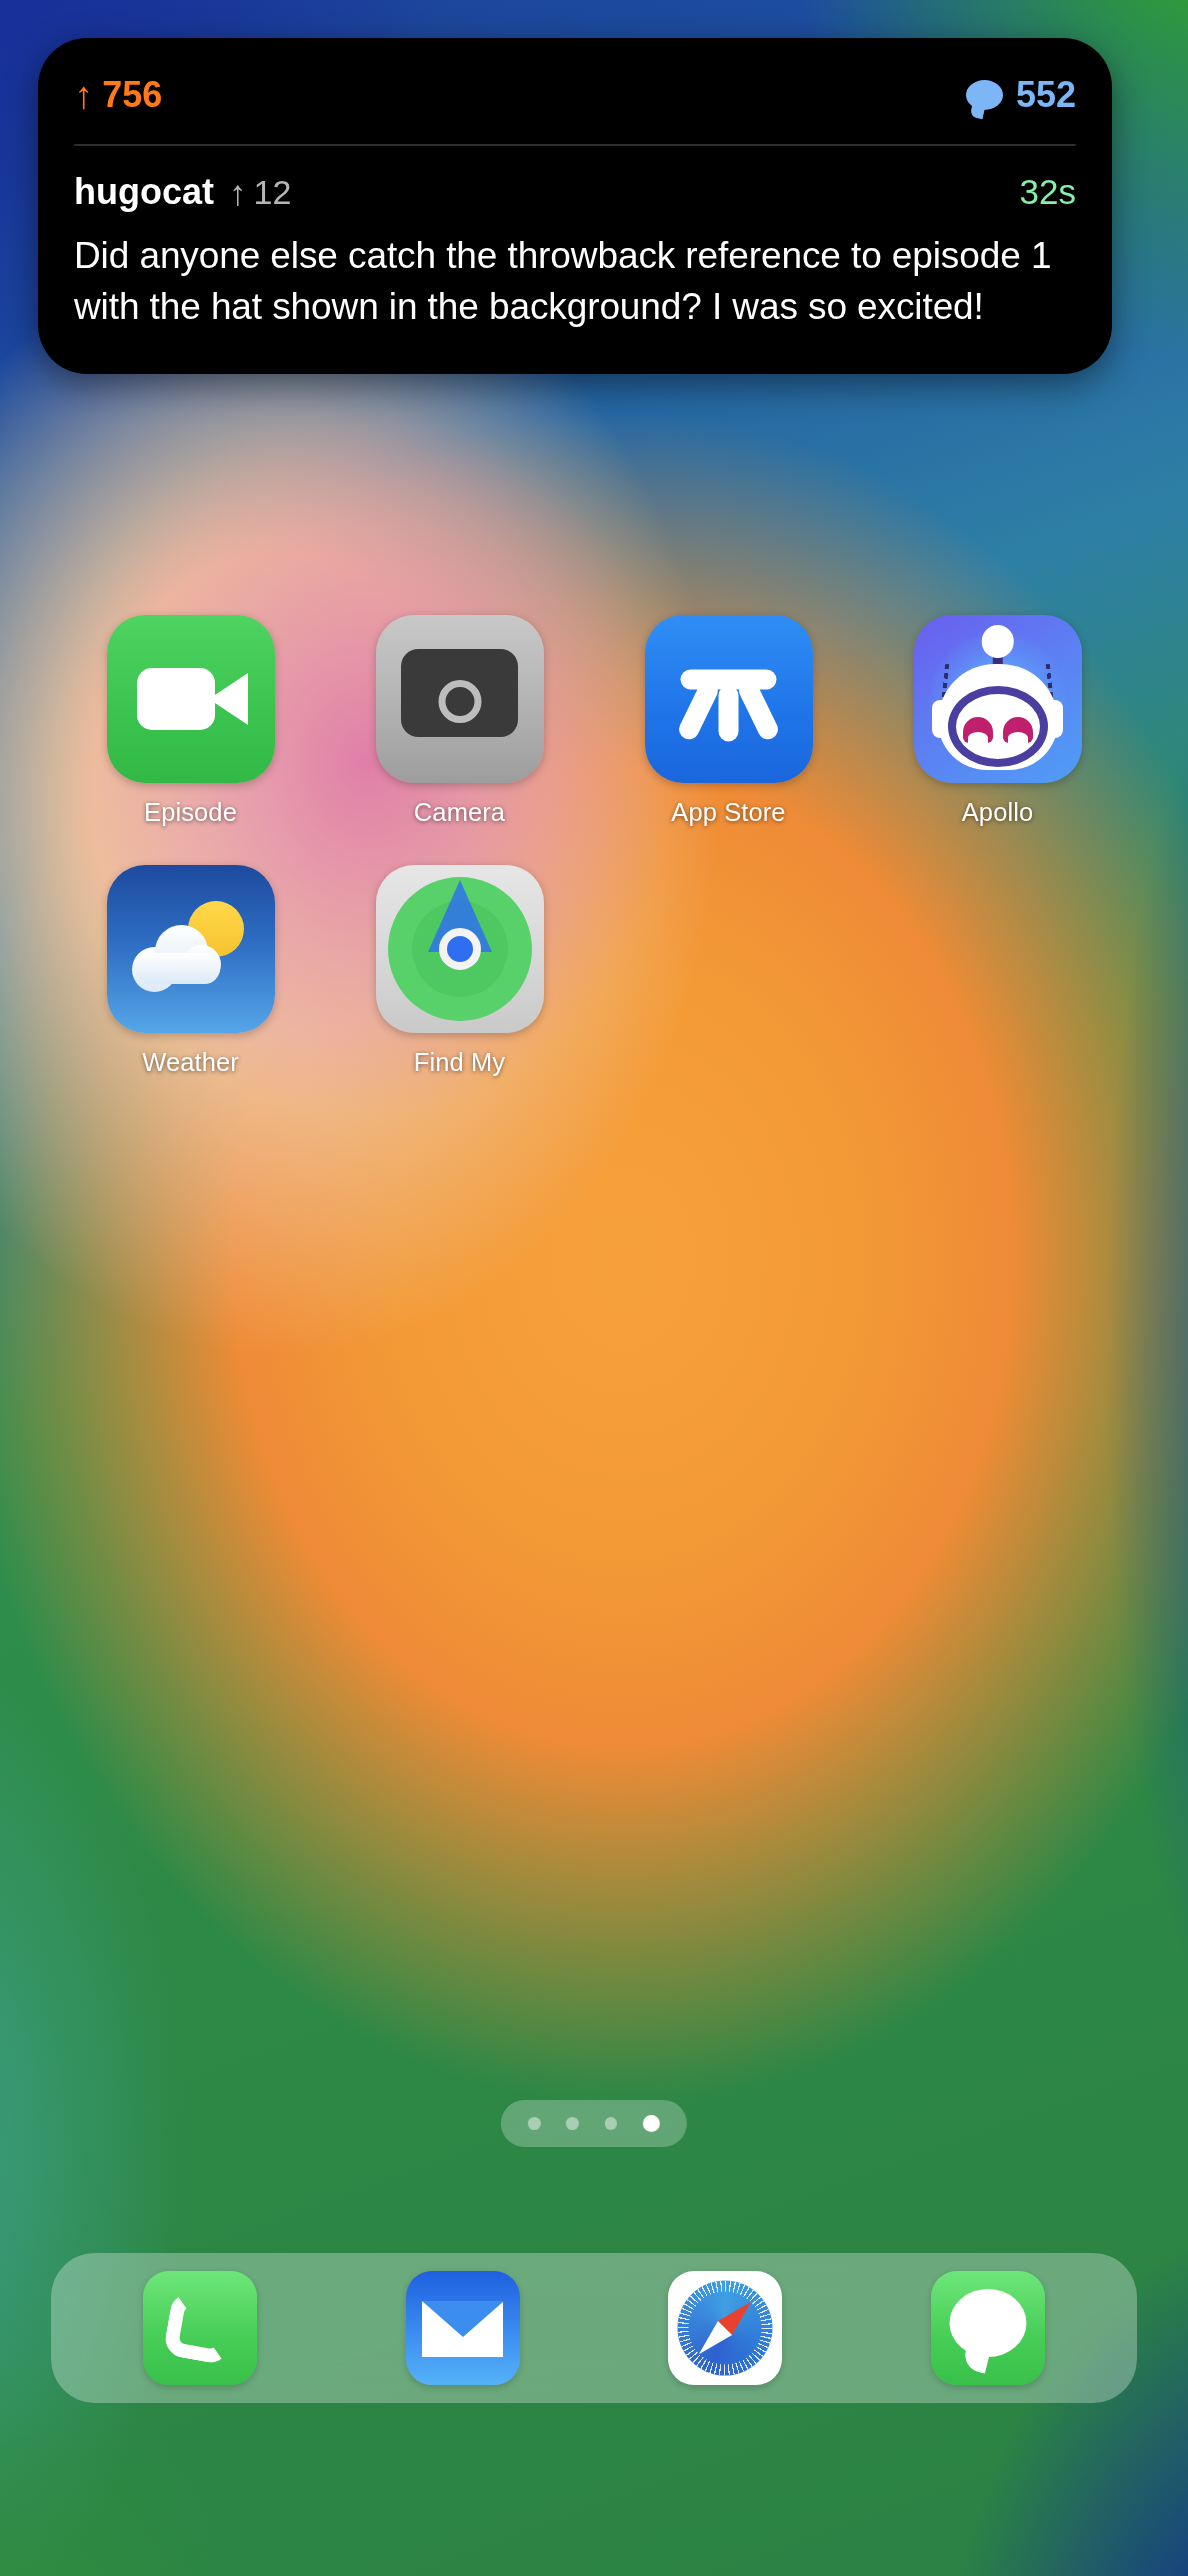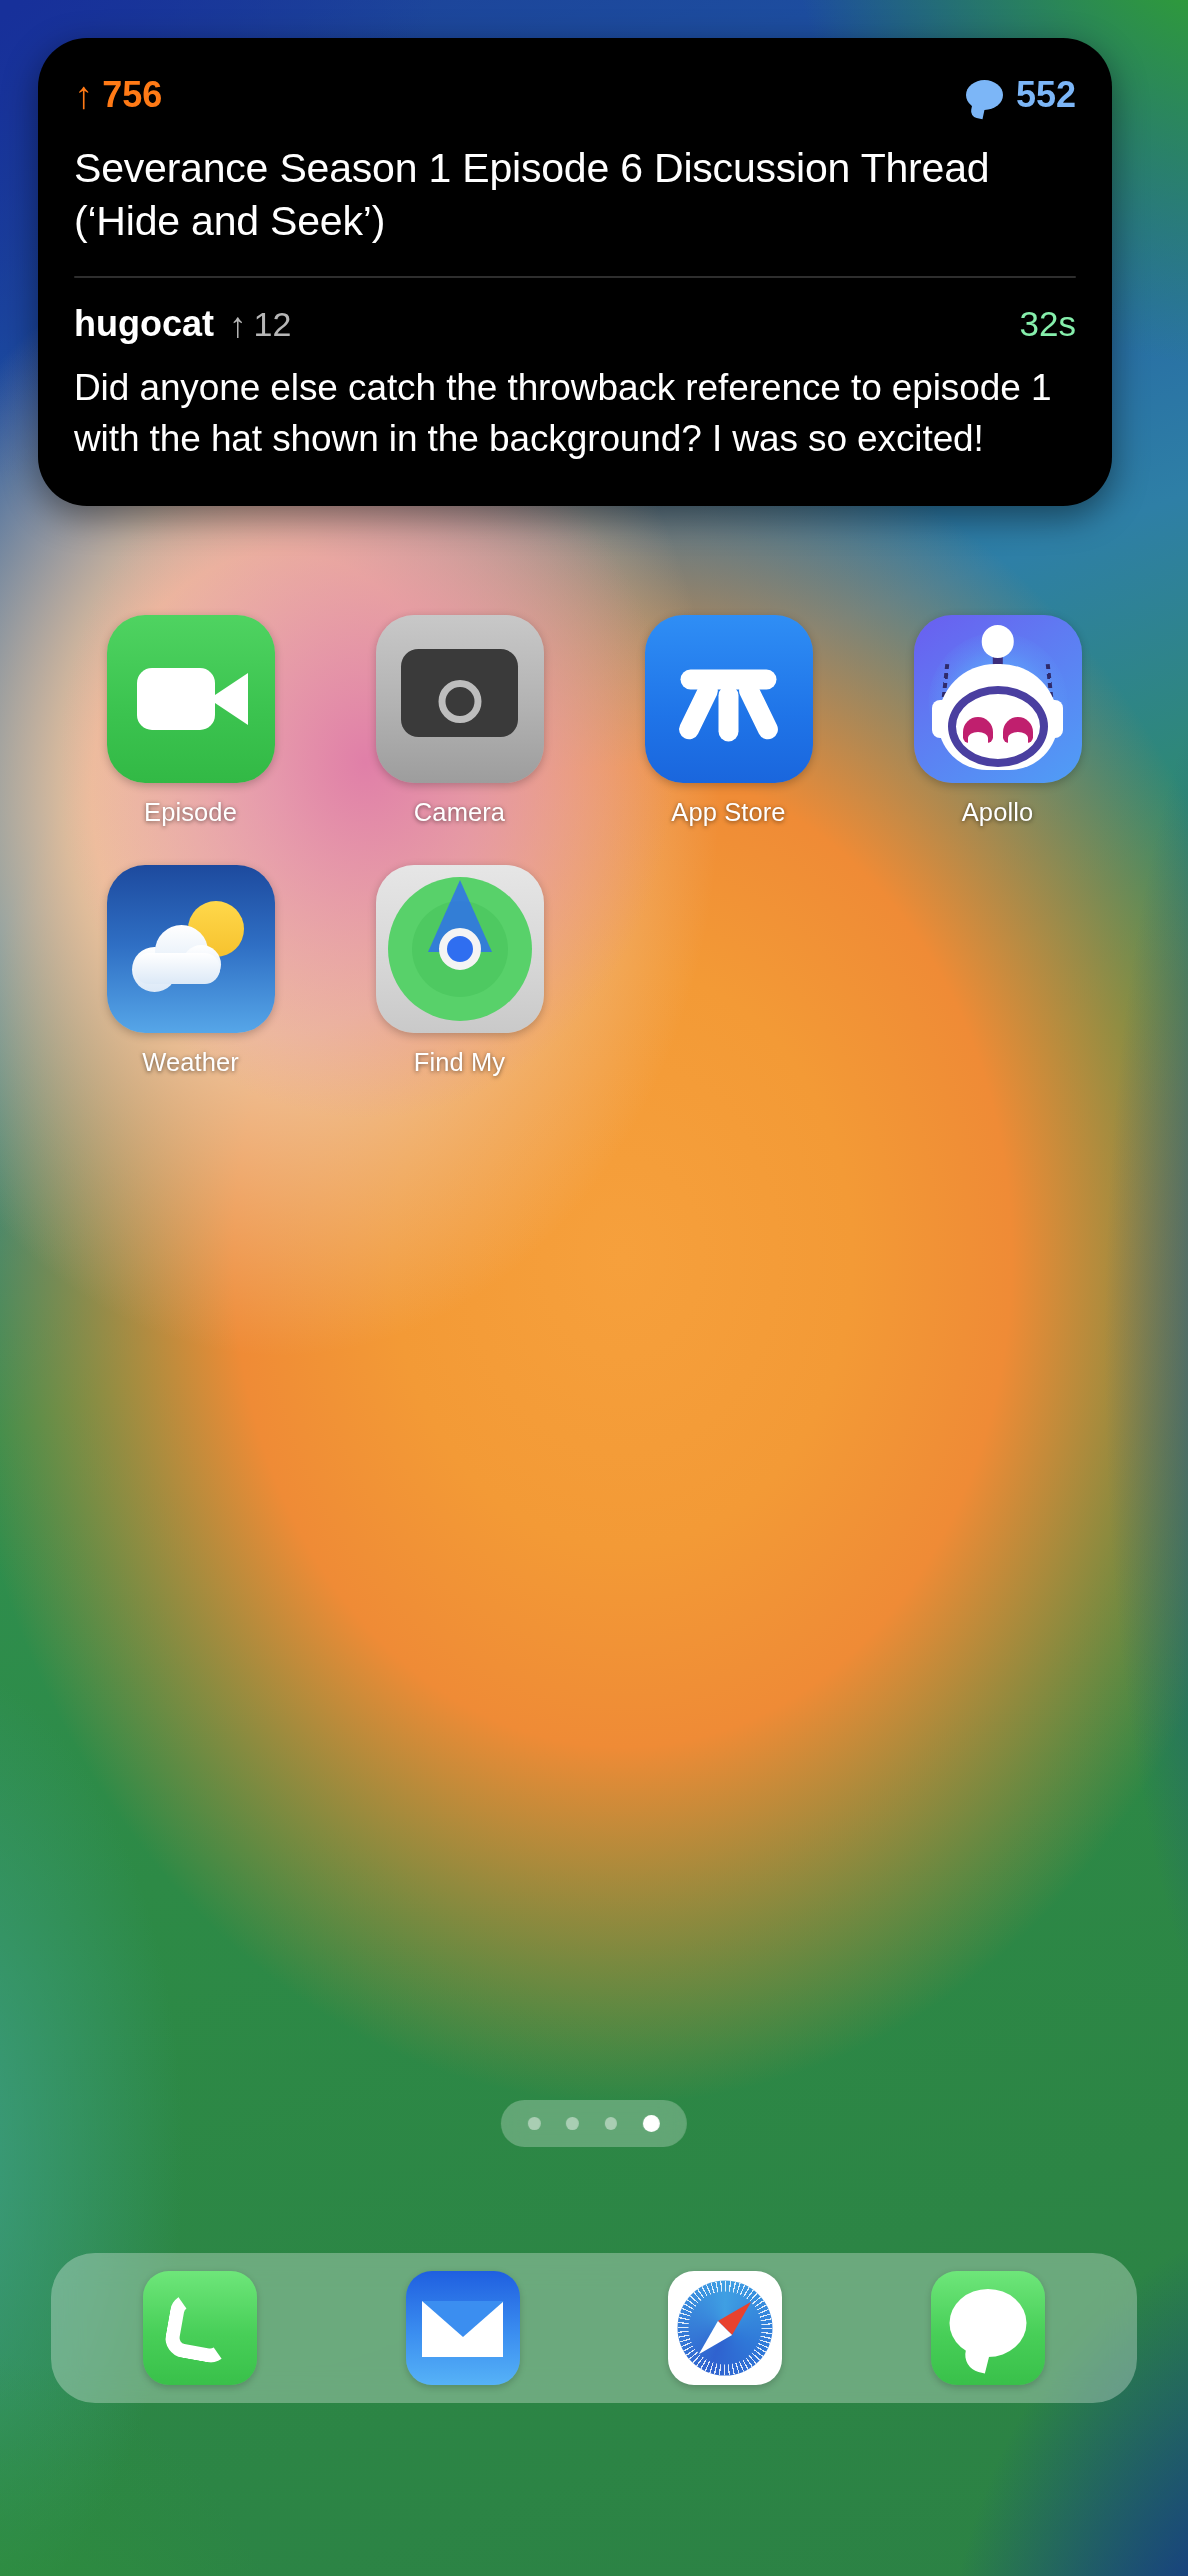--- a/index.html
+++ b/index.html
@@ -427,21 +427,20 @@
     </div>
     <div class="nc-comments">
       <span class="bubble-icon">
         <span class="b"></span>
           <span class="t"></span>
       </span>
       <span>552</span>
     </div>
   </div>
 
-  <div class="nc-title">Severance Season 1 Episode 6 Discussion Thread (‘Hide and Seek’)</div>
 
   <div class="nc-divider"></div>
 
   <div class="nc-comment-meta">
     <div class="nc-author-wrap">
       <span class="nc-author">hugocat</span>
       <span class="nc-vote">
         <span class="arrow-up">↑</span>
         <span>12</span>
       </span>

